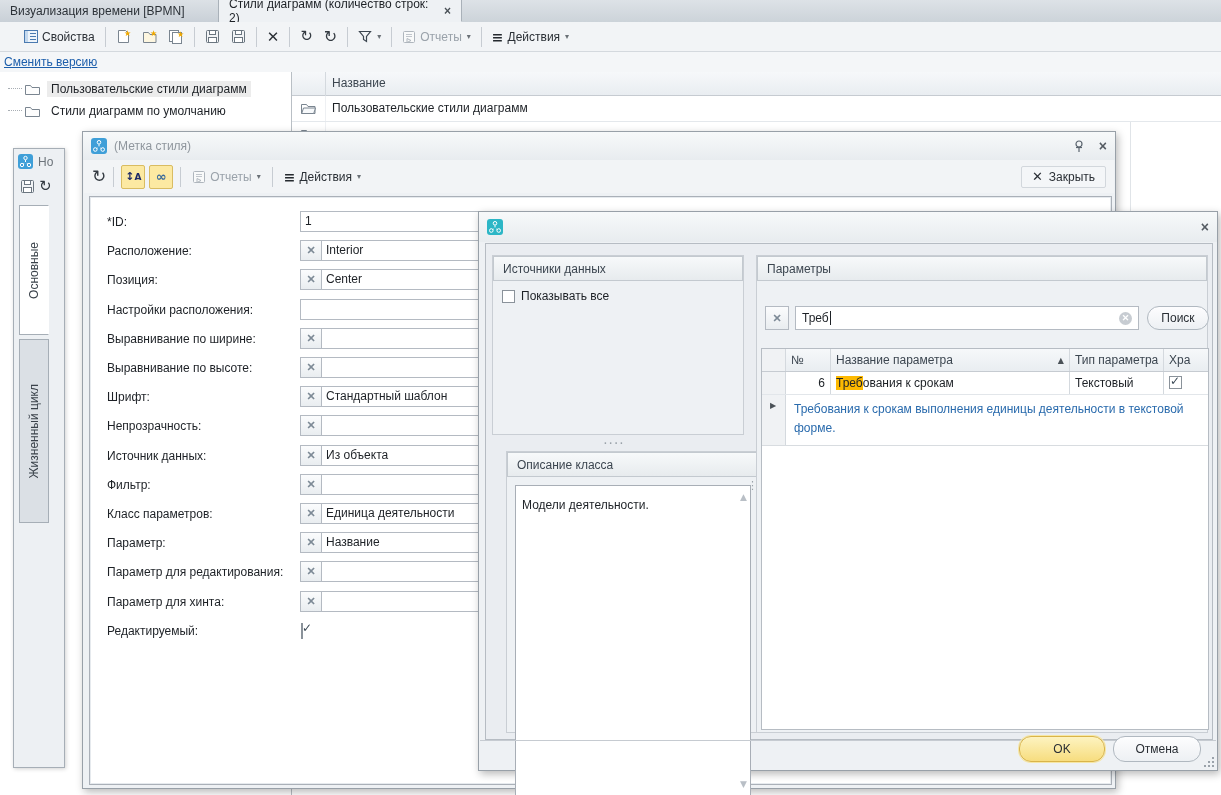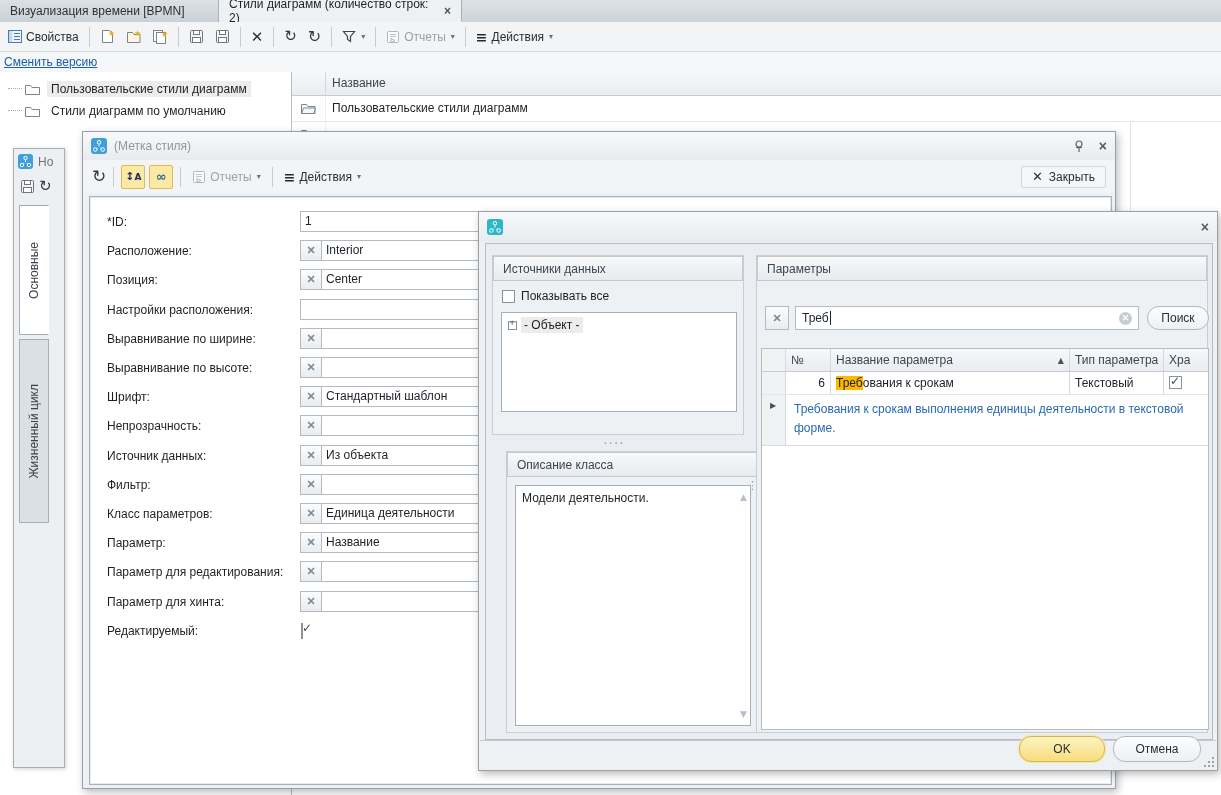--- a/index.html
+++ b/index.html
@@ -7,21 +7,21 @@
         font-family:"Liberation Sans",sans-serif;font-size:12px;color:#1d2126;
         overflow:hidden;text-decoration:underline;}
   .abs{position:absolute;}
   
   .tabbar{left:0;top:0;width:1221px;height:22px;background:linear-gradient(#dde2e7,#ccd3d9);border-bottom:1px solid #aab2ba;}
   .tab{position:absolute;top:0;height:22px;display:flex;align-items:center;padding:0 10px;box-sizing:border-box;border-right:1px solid #a9b1b9;}
   .tab.inactive{left:0;width:219px;background:linear-gradient(#dce1e6,#c9d0d7);color:#2c3238;}
   .tab.active{left:219px;width:243px;background:#eef1f4;border-bottom:1px solid #eef1f4;color:#1d2126;}
   .tab .tab-close{margin-left:10px;color:#4a5157;font-weight:bold;font-size:12px;cursor:default;}
   
-  .toolbar{left:0;top:22px;width:1221px;height:30px;background:#f2f4f6;border-bottom:1px solid #d4d9de;display:flex;align-items:center;padding:0 4px;box-sizing:border-box;gap:3px;}
+  .toolbar{left:0;top:22px;width:1221px;height:30px;background:#f2f4f6;border-bottom:1px solid #d4d9de;display:flex;align-items:center;padding:0 20px;box-sizing:border-box;gap:3px;}
   .tsep{width:1px;height:20px;background:#c7ccd2;margin:0 3px;}
   .tbtn{display:flex;align-items:center;gap:4px;padding:2px 4px;border-radius:2px;color:#2a2f35;}
   .tbtn.gray{color:#9aa2aa;}
   .dd{font-size:8px;color:#6a7076;margin-left:1px;}
   .glyph{font-family:"DejaVu Sans",sans-serif;}
   .x-glyph{font-size:15px;font-weight:bold;color:#2a2f35;line-height:14px;}
   .refresh-glyph{font-size:15px;color:#333a41;line-height:15px;}
   .menu-glyph{font-size:14px;font-weight:bold;color:#24292e;line-height:14px;}
   
   .linkbar{left:0;top:52px;width:1221px;height:20px;background:#f4f6f8;border-bottom:1px solid #c6cbd1;display:flex;align-items:center;}
@@ -476,34 +476,28 @@
     <div class="d2inner">
 
       <div class="groupbox" style="left:6px;top:11px;width:252px;height:180px">
         <div class="panel-h">
             <span>Источники данных</span>
           </div>
         <div class="cbrow" style="left:9px;top:33px">
           <span class="cb"></span>
           <span>Показывать все</span>
         </div>
-        <div class="whitebox" style="left:8px;top:56px;width:236px;height:100px">
-          <div class="tree2item">
-            <span class="expander"></span>
-            <span class="t2lbl">- Объект -</span>
-          </div>
-        </div>
       </div>
       <div class="hsplit-dots" style="left:118px;top:194px">····</div>
 
       <div class="groupbox" style="left:20px;top:207px;width:252px;height:282px">
         <div class="panel-h">
             <span>Описание класса</span>
           </div>
-        <div class="whitebox" style="left:8px;top:33px;width:236px;height:241px;padding:5px 18px 4px 6px;overflow:hidden">
+        <div class="whitebox" style="left:8px;top:33px;width:236px;height:311px;padding:12px 18px 4px 6px;overflow:hidden">
           <span>Модели деятельности.</span>
           <span class="scroll-arrow" style="top:6px">▲</span>
           <span class="scroll-arrow" style="bottom:6px">▼</span>
         </div>
       </div>
 
       <div class="vsplit-dots" style="left:261px;top:235px">⋮</div>
 
       <div class="groupbox" style="left:270px;top:11px;width:452px;height:478px">
         <div class="panel-h">

